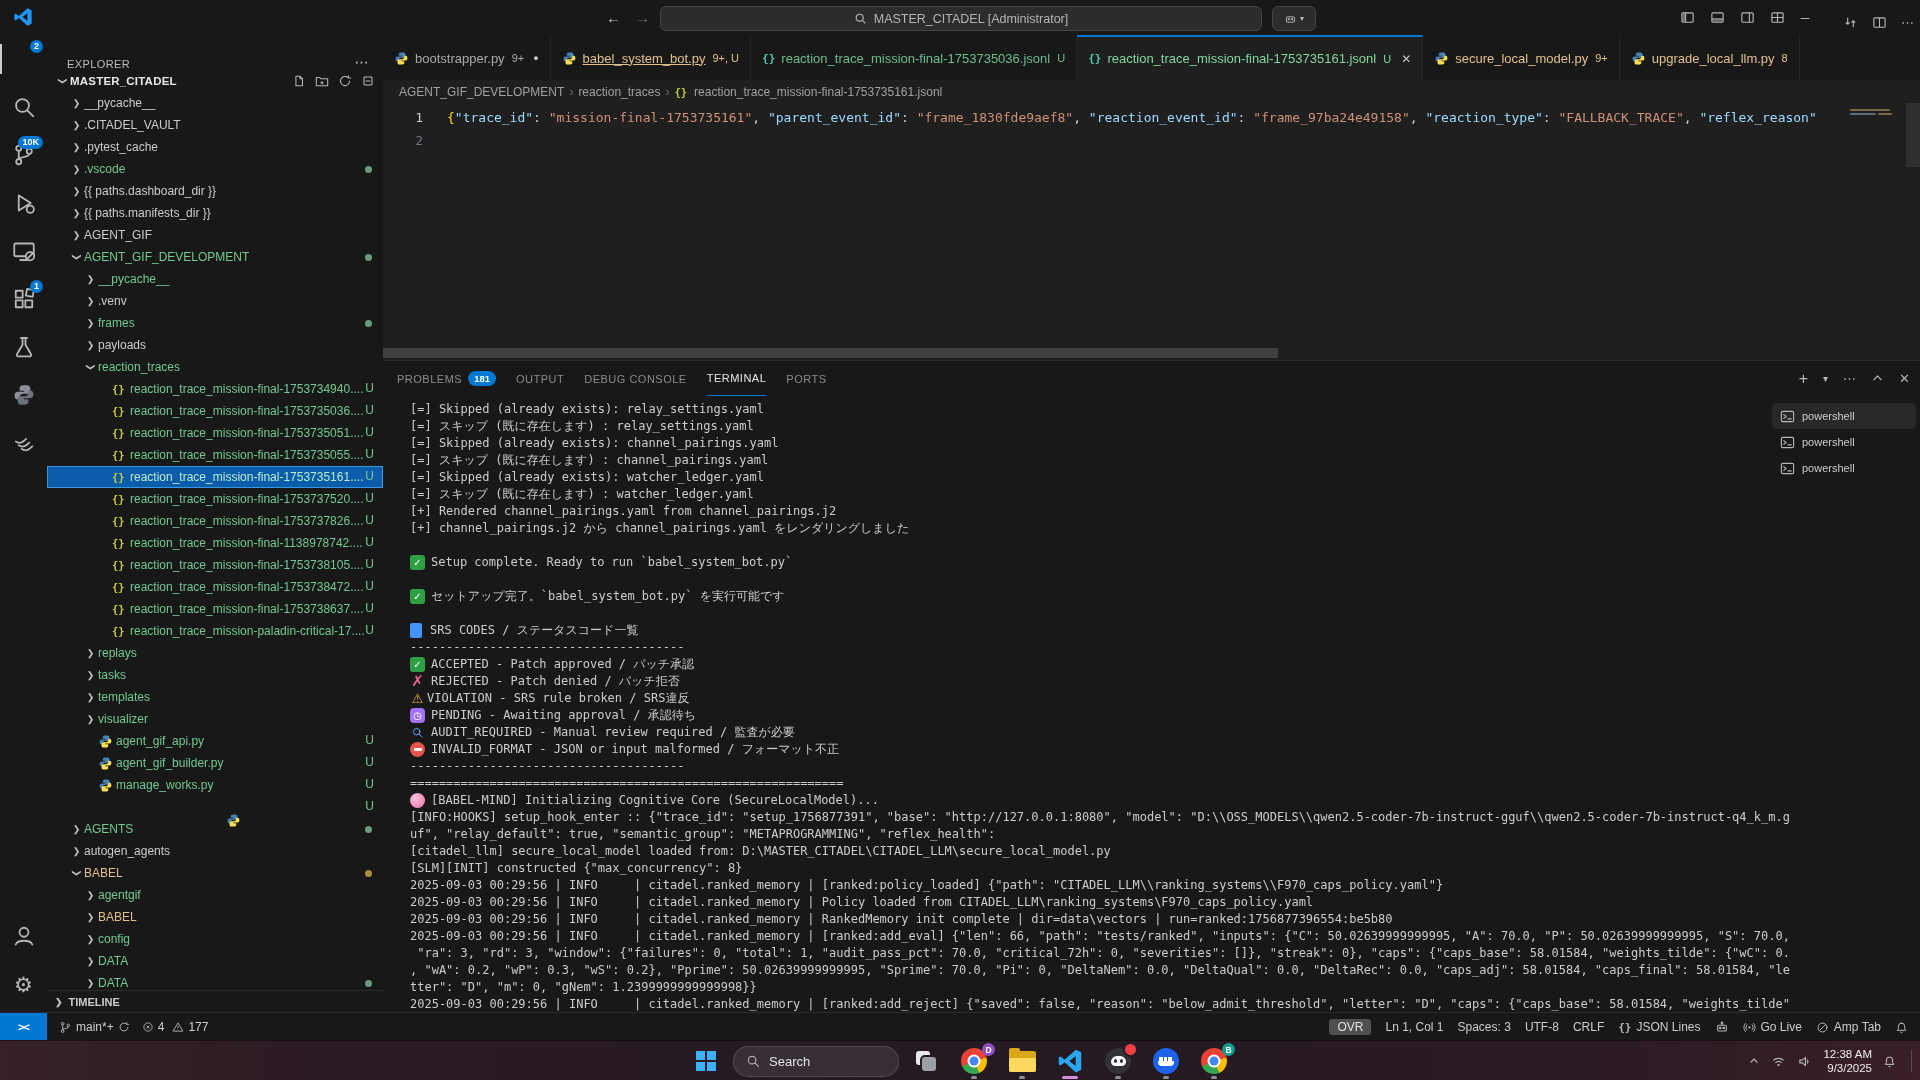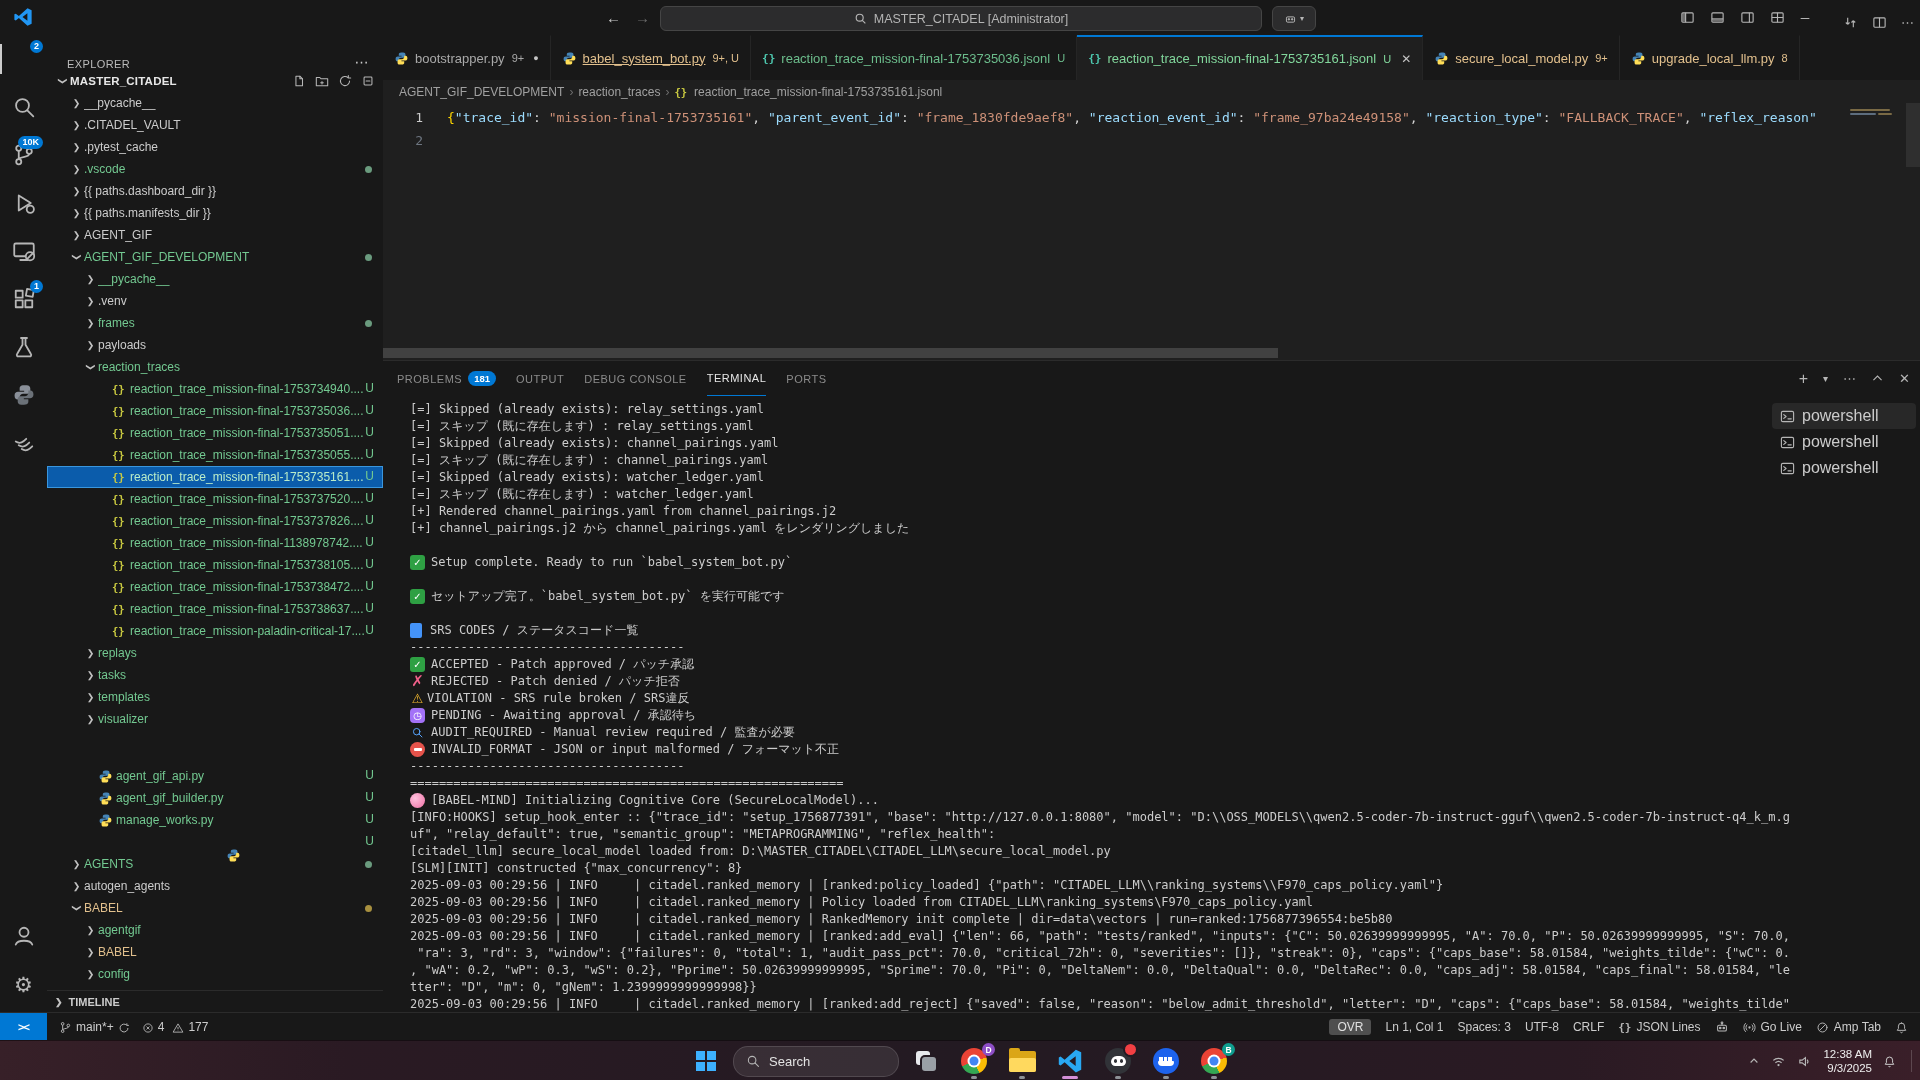--- a/index.html
+++ b/index.html
@@ -87,28 +87,28 @@
   .ti.check{background:#2ea043;border-radius:3px;color:#fff;font-size:10px;font-weight:700}
   .ti.xmark{color:#f0608a;font-size:15px;font-weight:700}
   .ti.warn{color:#f0b72f;font-size:13px;margin-right:2px}
   .ti.clock{background:#a371f7;border-radius:4px;color:#fff;font-size:10px}
   .ti.bluesq{background:#4493f8;border-radius:2px;width:12px;flex-basis:12px;height:15px;margin-right:8px}
   .ti.brain{background:radial-gradient(circle at 35% 35%,#ffc1dd,#ee6fa4);border-radius:50%}
   .ti.angry{background:#e5534b;border-radius:50%}
   .ti.angry .mouth{width:8px;height:2.5px;background:#fff;border-radius:1px}
   .ti.mag{color:#58a6ff}
   #termlist{position:absolute;right:4px;top:42px;width:144px}
-  .trow{display:flex;align-items:center;gap:7px;height:26px;padding-left:8px;color:#cccccc;font-size:16px;border-radius:4px}
+  .trow{display:flex;align-items:center;gap:7px;height:26px;padding-left:8px;color:#cccccc;font-size:11px;border-radius:4px}
   .trow.active{background:rgba(255,255,255,.07)}
 
   
   #statusbar{position:absolute;left:0;top:1012px;width:1920px;height:28px;background:#181818;border-top:1px solid #2b2b2b;display:flex;align-items:center;justify-content:space-between;font-size:12px;color:#cccccc}
   #sb-left{display:flex;align-items:center;height:100%}
   #sb-remote{width:47px;height:100%;background:#0078d4;color:#fff;display:flex;align-items:center;justify-content:center;font-weight:700;font-size:11px;letter-spacing:-1px}
-  .sbgroup{display:flex;align-items:flex-end;gap:4px;margin-left:12px}
+  .sbgroup{display:flex;align-items:center;gap:4px;margin-left:12px}
   #sb-right{display:flex;align-items:center;gap:14px;padding-right:12px;height:100%}
   .sbitem{display:flex;align-items:center;gap:5px}
   .sbitem.pill{background:#4f4f4f;color:#e0e0e0;border-radius:3px;padding:1px 8px}
   .sb-braces{font-family:"DejaVu Sans Mono",monospace;font-weight:700;font-size:11px}
 
   
   #taskbar{position:absolute;left:0;top:1040px;width:1920px;height:40px;background:linear-gradient(90deg,#372028 0%,#2a1a23 18%,#231a22 50%,#2a1a23 82%,#3a1f29 100%);border-top:1px solid rgba(0,0,0,.45)}
   #tb-center{position:absolute;left:50%;top:0;transform:translateX(-50%);height:40px;display:flex;align-items:center;gap:6px}
   .tb-item{position:relative;width:42px;height:40px;display:flex;align-items:center;justify-content:center}
   .tb-dot{position:absolute;bottom:2px;left:50%;transform:translateX(-50%);width:6px;height:3px;border-radius:2px;background:#8d9196}
@@ -498,21 +498,21 @@
           <span class="lbl cg">tasks</span>
         </div>
         <div class="row" style="padding-left: 36px;">
           <span class="tw">❯</span>
           <span class="lbl cg">templates</span>
         </div>
         <div class="row" style="padding-left: 36px;">
           <span class="tw">❯</span>
           <span class="lbl cg">visualizer</span>
         </div>
-        <div class="row" style="padding-left: 36px; margin-top: 35px;">
+        <div class="row" style="padding-left: 36px;">
           <span class="tw"></span>
           <span class="fic">
             <span class="ic ">
               <svg width="15" height="15" viewBox="0 0 16 16">
                 <path fill="#4584b6" d="M7.9 1.5c-2.2 0-2.8 1-2.8 2.1v1.5h3v.8H4c-1.3 0-2.3.8-2.3 2.5S2.5 11 3.8 11h1.3V9.5c0-1.3 1.1-2.3 2.3-2.3h3c1.1 0 1.8-.9 1.8-2V3.6c0-1.2-.8-2.1-2.4-2.1z"></path>
                 <path fill="#ffde57" d="M8.1 14.5c2.2 0 2.8-1 2.8-2.1v-1.5h-3v-.8h4.1c1.3 0 2.3-.8 2.3-2.5S13.5 5 12.2 5h-1.3v1.5c0 1.3-1.1 2.3-2.3 2.3h-3c-1.1 0-1.8.9-1.8 2v1.6c0 1.2.8 2.1 2.4 2.1z"></path>
               </svg>
             </span>
           </span>
           <span class="lbl cg">agent_gif_api.py</span>

